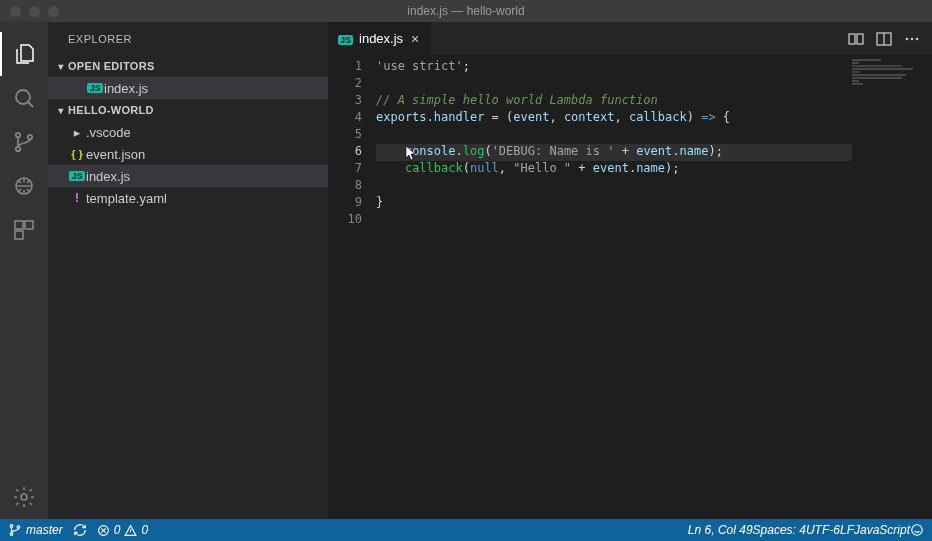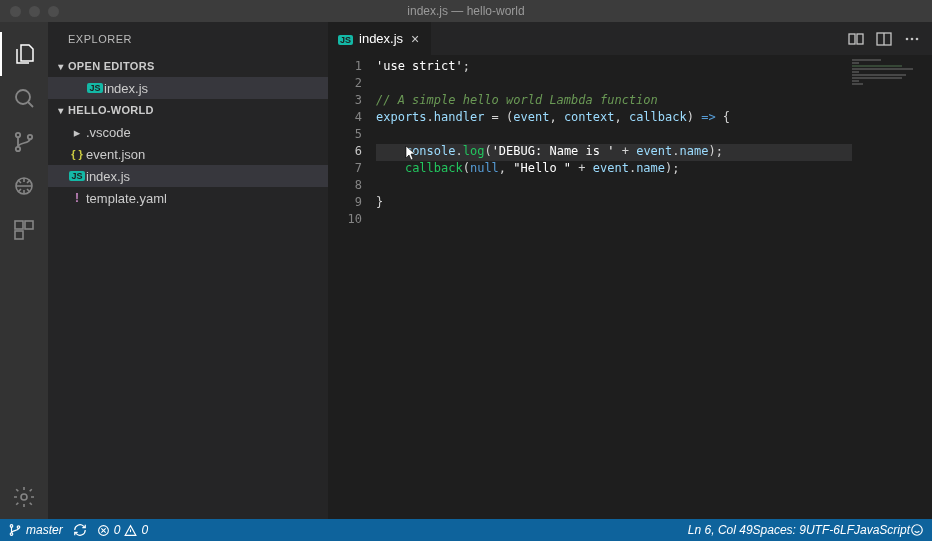--- a/index.html
+++ b/index.html
@@ -77,21 +77,21 @@
 }
 .gutter div { height: 17px; padding-right: 14px; }
 .gutter div.current { color: #c6c6c6; }
 .code {
   flex: 1; padding-top: 4px;
   font-family: Menlo, Consolas, monospace; font-size: 12px;
   position: relative;
 }
 .code-line { height: 17px; white-space: pre; position: relative; }
 .code-line.hl { background: rgba(58,58,60,0.65); margin-right: 80px; }
-.tk-str { color: #ffffff; margin-top: 48px; }
+.tk-str { color: #a3a3a3; margin-top: 48px; }
 .tk-com { color: #6a9955; font-style: italic; }
 .tk-obj { color: #9cdcfe; }
 .tk-fn  { color: #22c55e; }
 .tk-kw  { color: #569cd6; }
 .tk-pl  { color: #d4d4d4; }
 .minimap {
   position: absolute; right: 8px; top: 4px; width: 72px; height: 30px;
   opacity: 0.55;
 }
 .minimap div { height: 2px; margin-bottom: 1px; background: #6a6a6a; }
@@ -311,21 +311,21 @@
       <span>0</span>
       <svg width="13" height="13" viewBox="0 0 24 24" fill="none" stroke="currentColor" stroke-width="2">
           <path d="M12 3l10 18H2z"></path>
           <path d="M12 10v5M12 18h0"></path>
         </svg>
       <span>0</span>
     </div>
   </div>
   <div class="status-right">
     <div class="status-item">Ln 6, Col 49</div>
-    <div class="status-item">Spaces: 9</div>
+    <div class="status-item">Spaces: 4</div>
     <div class="status-item">UTF-6</div>
     <div class="status-item">LF</div>
     <div class="status-item">JavaScript</div>
     <div class="status-item">
       <svg width="14" height="14" viewBox="0 0 24 24" fill="none" stroke="currentColor" stroke-width="2">
           <circle cx="12" cy="12" r="9"></circle>
           <path d="M8 14s1.5 2 4 2 4-2 4-2M9 9h0M15 9h0"></path>
         </svg>
     </div>
   </div>

